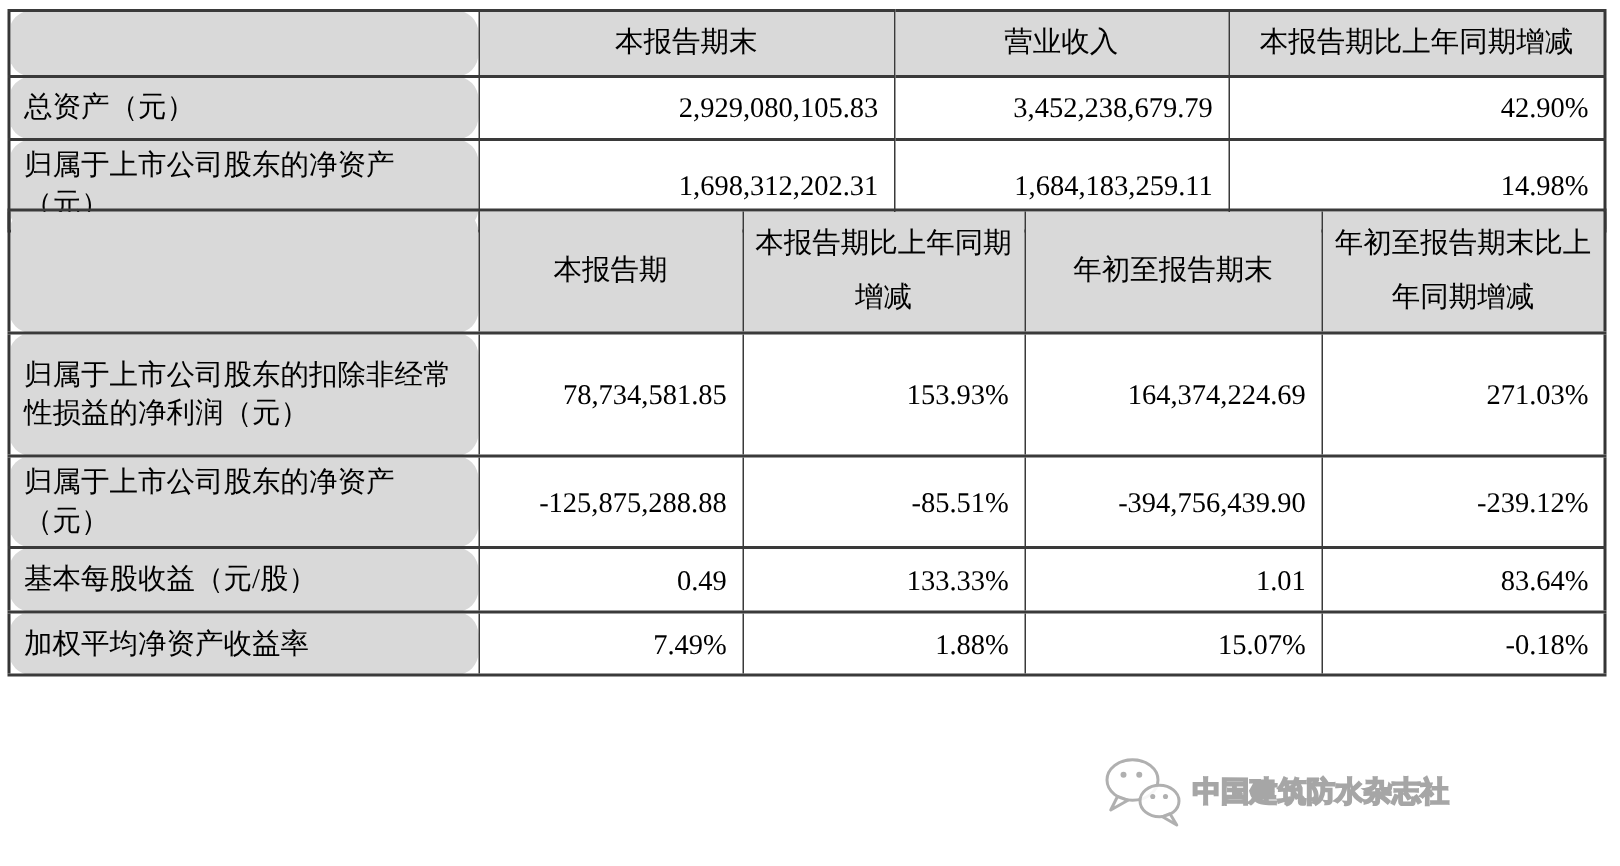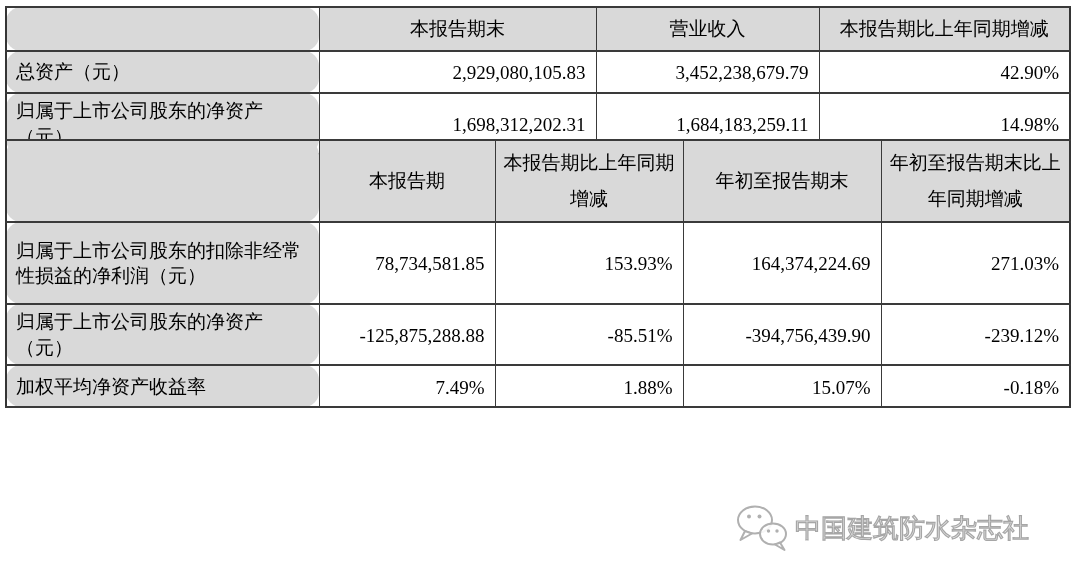--- a/index.html
+++ b/index.html
@@ -36,24 +36,24 @@
   td.num{
     background:#ffffff;text-align:right;
     padding:2px 10px 0 4px;
   }
   .watermark{
     position:absolute;left:733px;top:503px;z-index:5;
     display:flex;align-items:center;gap:4px;
     pointer-events:none;
   }
   .wm-text{
-    font-size:26px;white-space:nowrap;letter-spacing:0px;
+    font-size:19px;white-space:nowrap;letter-spacing:0px;
     color:#e6e6e6;
     -webkit-text-stroke:1.2px #a6a6a6;
-    font-weight:normal;
+    font-weight:bold;
   }
   .wm-icon{flex:0 0 auto;}
 </style>
 </head>
 <body>
 
 <div class="page">
 
   <table class="tbl tbl-top">
     <colgroup>
@@ -107,20 +107,27 @@
       <td class="num">164,374,224.69</td>
       <td class="num">271.03%</td>
     </tr>
     <tr style="height:46px">
       <td class="lbl">归属于上市公司股东的净资产（元）</td>
       <td class="num">-125,875,288.88</td>
       <td class="num">-85.51%</td>
       <td class="num">-394,756,439.90</td>
       <td class="num">-239.12%</td>
     </tr>
+    <tr style="height:43px">
+      <td class="lbl">基本每股收益（元/股）</td>
+      <td class="num">0.49</td>
+      <td class="num">133.33%</td>
+      <td class="num">1.01</td>
+      <td class="num">83.64%</td>
+    </tr>
     <tr style="height:42px">
       <td class="lbl">加权平均净资产收益率</td>
       <td class="num">7.49%</td>
       <td class="num">1.88%</td>
       <td class="num">15.07%</td>
       <td class="num">-0.18%</td>
     </tr>
   </tbody>
     </table>
 

